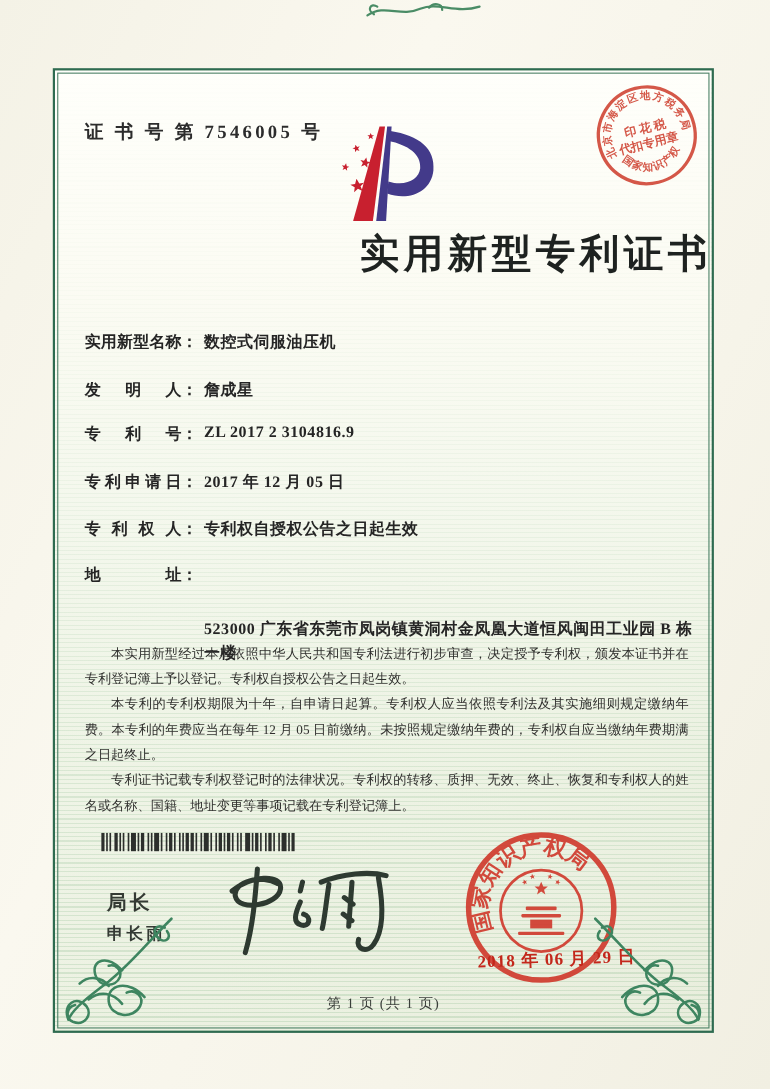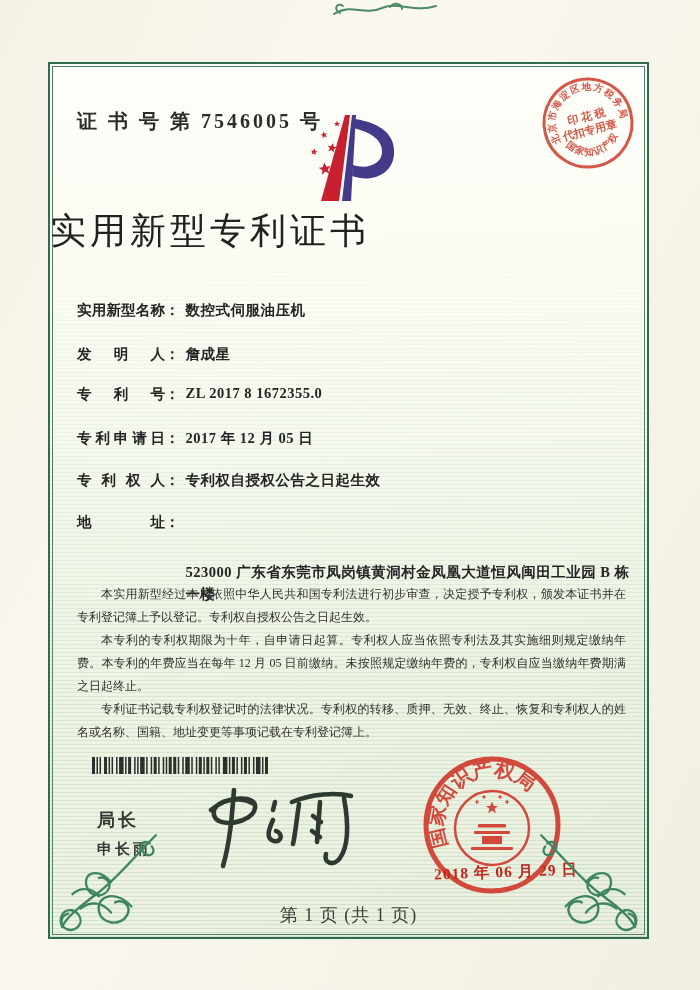--- a/index.html
+++ b/index.html
@@ -20,27 +20,27 @@
     border:2px solid #2e6b50;
     background:
       linear-gradient(180deg, rgba(255,255,251,.98) 0%, rgba(252,252,244,.92) 22%,
         rgba(243,248,237,.78) 45%, rgba(230,241,223,.55) 70%, rgba(219,234,211,.42) 100%),
       repeating-linear-gradient(180deg, rgba(124,176,128,.38) 0 1px, rgba(255,255,255,0) 1px 4px);
   }
   .frame-inner {
     position:absolute; inset:2px; border:1px solid #4c8166; pointer-events:none;
   }
 
-  .cert-number { position:absolute; left:27px; top:44px; font-size:20px; font-weight:600;
+  .cert-number { position:absolute; left:27px; top:44px; font-size:17px; font-weight:600;
     letter-spacing:3px; color:#2c2c2c; }
 
   .logo { position:absolute; left:247px; top:46px; width:104px; height:96px; }
 
-  .title { position:absolute; left:0; top:143px; width:100%; text-align:left;
-    font-size:36px; font-weight:400; letter-spacing:4px; color:#1e2220; }
+  .title { position:absolute; left:0; top:143px; width:100%; text-align:right;
+    font-size:36px; font-weight:700; letter-spacing:4px; color:#1e2220; }
 
   
   .field-row { position:absolute; left:27px; font-size:14.5px; font-weight:600; color:#252525; }
   .flabel { display:inline-block; width:88px; text-align:justify; text-align-last:justify;
     vertical-align:top; }
   .fcolon { display:inline-block; vertical-align:top; }
   .fvalue { display:inline-block; margin-left:6px; vertical-align:top; letter-spacing:.5px; }
   .fvalue-wrap { width:452px; line-height:22px;margin-top:48px; }
   .row-pair-right { position:absolute; left:305px; top:0; white-space:nowrap; }
 
@@ -56,21 +56,21 @@
   .signer-name  { position:absolute; left:47px; top:776px; font-size:15px; letter-spacing:3px;
     color:#343a34; font-weight:600; }
   .signature { position:absolute; left:143px; top:722px; width:170px; height:86px; }
 
   .seal { position:absolute; left:371px; top:690px; width:142px; height:142px; opacity:.9; }
   .seal-date { position:absolute; left:358px; top:798px; width:196px; text-align:center;
     font-size:15.5px; font-weight:600; color:#c3271b; letter-spacing:1px;
     transform:rotate(-2deg); }
 
   .footer { position:absolute; left:0; top:839px; width:100%; text-align:center;
-    font-size:18px; color:#3b3f3b; letter-spacing:1px; }
+    font-size:13px; color:#3b3f3b; letter-spacing:1px; }
 
   .flourish { position:absolute; width:112px; height:112px; }
   .flourish.bl { left:2px; bottom:2px; }
   .flourish.br { right:2px; bottom:2px; transform:scaleX(-1); }
 
   .tax-stamp { position:absolute; left:540px; top:75px; width:96px; height:96px;
     transform:rotate(-14deg); opacity:.92; }
 
   svg text { font-family:"Liberation Serif","DejaVu Serif",serif; }
 </style>
@@ -107,21 +107,21 @@
 
     <div class="title">实用新型专利证书</div>
 
     <div class="field-row" style="top:237px">
       <span class="flabel">实用新型名称</span><span class="fcolon">：</span><span class="fvalue">数控式伺服油压机</span>
     </div>
     <div class="field-row" style="top:281px">
       <span class="flabel">发明人</span><span class="fcolon">：</span><span class="fvalue">詹成星</span>
     </div>
     <div class="field-row" style="top:321px">
-      <span class="flabel">专利号</span><span class="fcolon">：</span><span class="fvalue">ZL 2017 8 1672355.0</span>
+      <span class="flabel">专利号</span><span class="fcolon">：</span><span class="fvalue">ZL 2017 2 3104816.9</span>
     </div>
     <div class="field-row" style="top:365px">
       <span class="flabel">专利申请日</span><span class="fcolon">：</span><span class="fvalue">2017 年 12 月 05 日</span>
     </div>
     <div class="field-row" style="top:407px">
       <span class="flabel">专利权人</span><span class="fcolon">：</span><span class="fvalue">专利权自授权公告之日起生效</span>
     </div>
     <div class="field-row" style="top:449px">
       <span class="flabel">地址</span><span class="fcolon">：</span><span class="fvalue fvalue-wrap">523000 广东省东莞市凤岗镇黄洞村金凤凰大道恒风闽田工业园 B 栋一楼</span>
     </div>

